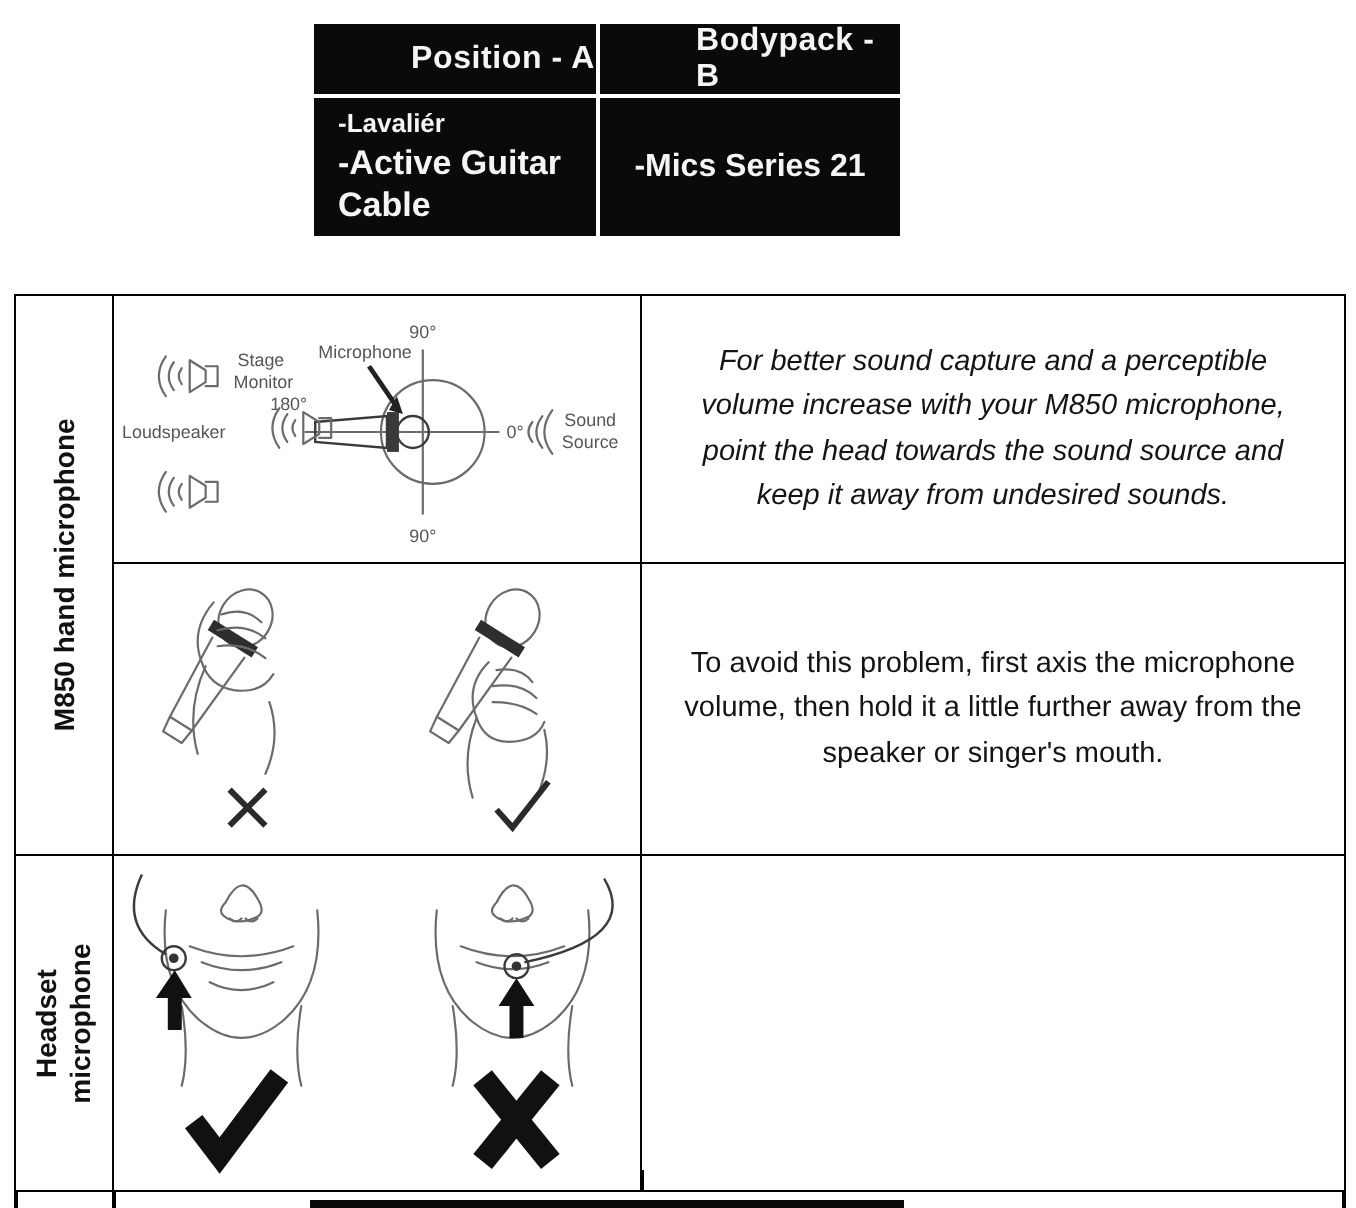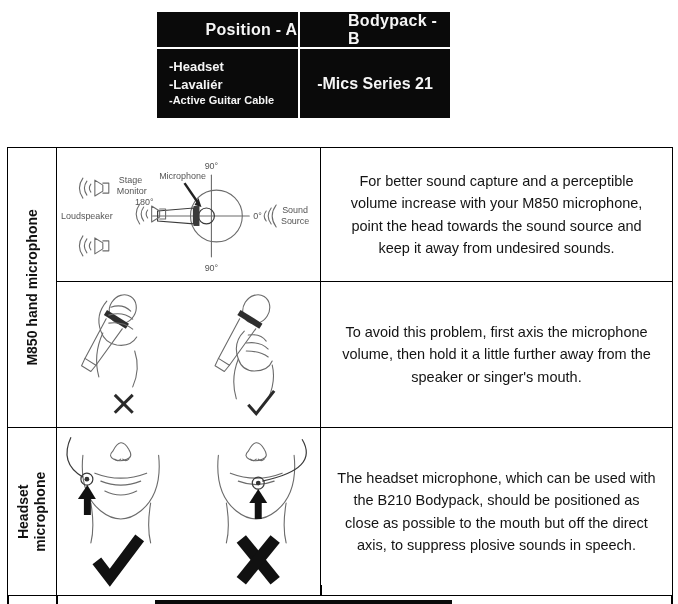--- a/index.html
+++ b/index.html
@@ -19,21 +19,21 @@
     font-weight:bold;font-size:16px;letter-spacing:.3px;
     border-bottom:2px solid #fff;
     padding-left:48px;
   }
   .pos-head.a{border-right:2px solid #fff;}
   .pos-body-a{
     border-right:2px solid #fff;display:flex;flex-direction:column;
     justify-content:center;padding-left:12px;gap:1px;
   }
   .pos-item{font-size:13px;font-weight:bold;line-height:1.25;}
-  .pos-item.small{font-size:11px;}
+  .pos-item.small{font-size:17px;}
   .pos-body-b{display:flex;align-items:center;justify-content:center;
     font-size:16px;font-weight:bold;}
   
   .main-table{
     position:absolute;left:7px;top:147px;width:666px;height:449px;
     box-sizing:border-box;border:1.5px solid #000;
     display:grid;grid-template-columns:49px 264px 1fr;
     grid-template-rows:134px 146px 1fr;
   }
   .cell{box-sizing:border-box;position:relative;}
@@ -59,21 +59,20 @@
   .tick{position:absolute;width:1.5px;background:#000;}
   .bottom-bar{position:absolute;left:155px;top:600px;width:297px;height:4px;background:#0a0a0a;}
 </style>
 </head>
 <body>
 
 <div class="pos-table">
   <div class="pos-head a">Position - A</div>
   <div class="pos-head">Bodypack - B</div>
   <div class="pos-body-a">
-    <div class="pos-item">-Headset</div>
     <div class="pos-item">-Lavaliér</div>
     <div class="pos-item small">-Active Guitar Cable</div>
   </div>
   <div class="pos-body-b">-Mics Series 21</div>
 </div>
 
 <div class="main-table">
 
   <div class="cell label-cell b-r b-b" style="grid-column:1;grid-row:1/3;">
     <span class="vlabel">M850 hand microphone</span>
@@ -125,21 +124,21 @@
 
       <g class="sketch">
         <path d="M210 62 q-4 5 0 10"></path>
           <path d="M215 59 q-6 8 0 16"></path>
           <path d="M220 56 q-8 11 0 22"></path>
       </g>
       <text x="239" y="64" text-anchor="middle" class="diag-txt">Sound</text>
       <text x="239" y="75" text-anchor="middle" class="diag-txt">Source</text>
     </svg>
   </div>
-  <div class="cell text-cell b-b" style="grid-column:3;grid-row:1;">
+  <div class="cell text-cell b-b" style="grid-column:3;grid-row:1;font-style:italic;">
     <p style="margin:0">For better sound capture and a perceptible volume increase with your M850 microphone, point the head towards the sound source and keep it away from undesired sounds.</p>
   </div>
 
   <div class="cell diagram-cell b-r b-b" style="grid-column:2;grid-row:2;">
     <svg width="264" height="144" viewBox="0 0 264 144">
 
       <g transform="translate(48,10)">
         <g transform="translate(18,16) rotate(32)" class="sketch">
           <ellipse cx="0" cy="0" rx="13" ry="15"></ellipse>
           <rect x="-13" y="9" width="26" height="6" fill="#2e2e2e" stroke="none"></rect>
@@ -210,22 +209,19 @@
           <rect x="40.5" y="64" width="7" height="18"></rect>
           <polygon points="35,66 53,66 44,52"></polygon>
         </g>
       </g>
       <g stroke="#111" stroke-width="12">
         <line x1="185" y1="108" x2="219" y2="150"></line>
         <line x1="219" y1="108" x2="185" y2="150"></line>
       </g>
     </svg>
   </div>
-  <div class="cell text-cell" style="grid-column:3;grid-row:3;">
-    <p style="margin:0">The headset microphone, which can be used with the B210 Bodypack, should be positioned as close as possible to the mouth but off the direct axis, to suppress plosive sounds in speech.</p>
-  </div>
 </div>
 
 <div class="tick" style="left:7px;top:596px;height:8px;"></div>
 <div class="tick" style="left:56px;top:596px;height:8px;"></div>
 <div class="tick" style="left:320px;top:585px;height:11px;"></div>
 <div class="tick" style="left:671px;top:596px;height:8px;"></div>
 <div class="bottom-bar"></div>
 
 </body></html>

